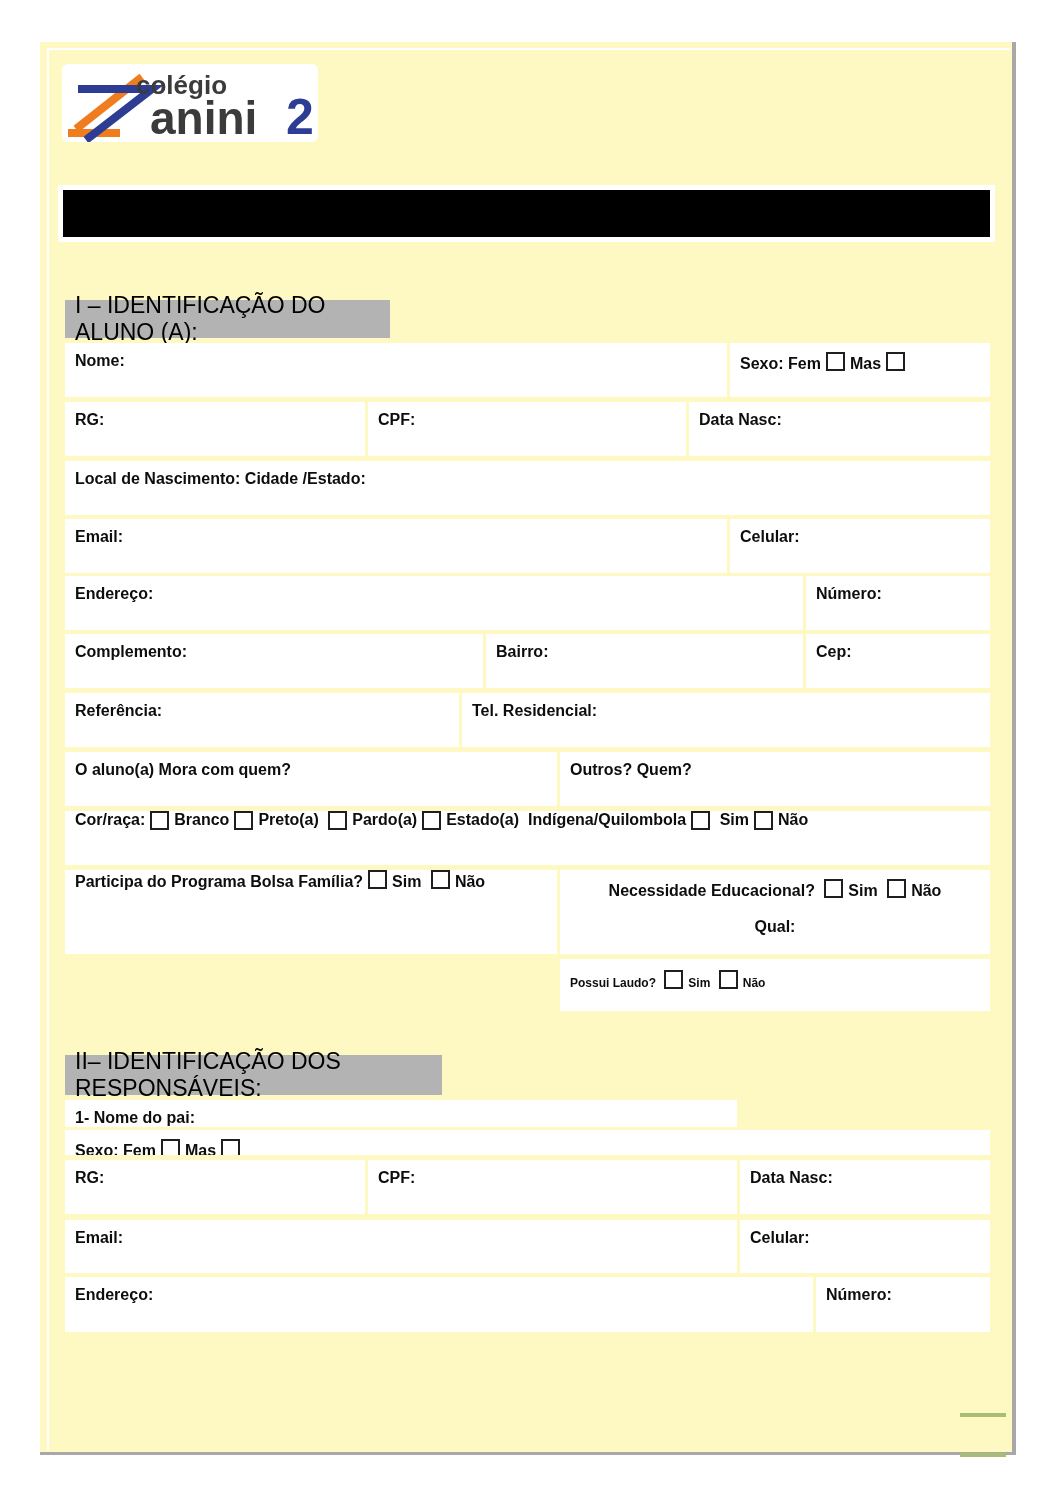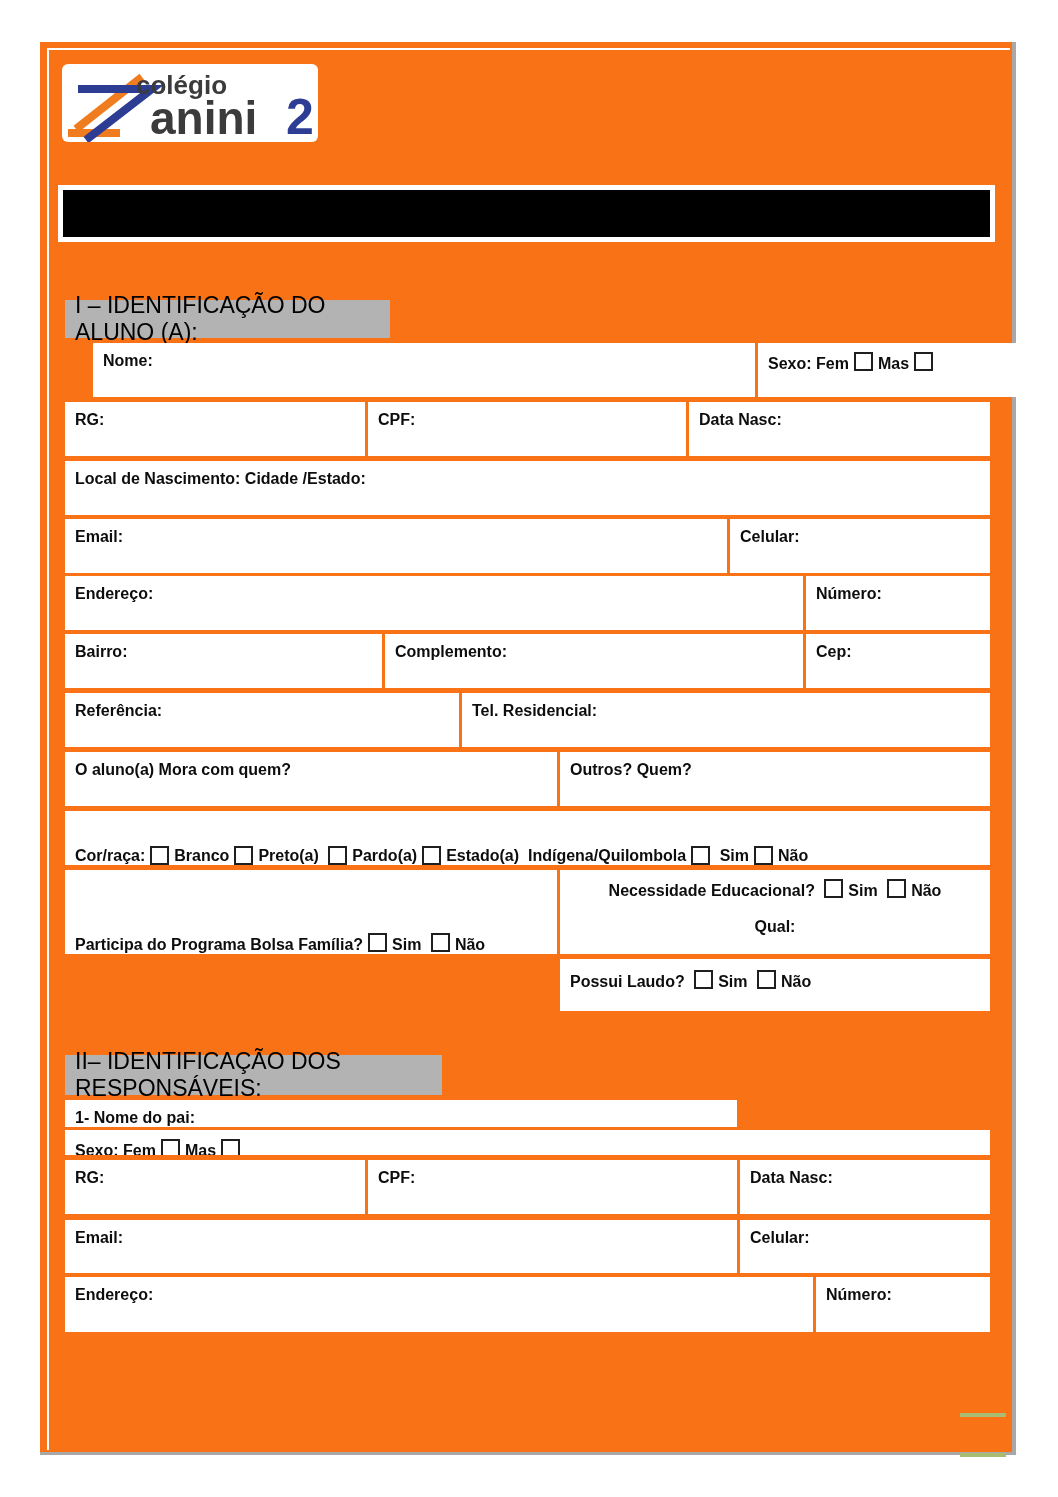--- a/index.html
+++ b/index.html
@@ -1,18 +1,18 @@
 <!DOCTYPE html>
 <html><head>
 <meta charset="utf-8">
 <style>
   html,body { margin:0; padding:0; background:#ffffff; }
   .canvas { position:relative; width:1058px; height:1497px; background:#fff;
             font-family:"Liberation Sans", sans-serif; overflow:hidden; }
-  .page { position:absolute; left:40px; top:42px; width:972px; height:1410px; background:#f97316; }
+  .page { position:absolute; left:40px; top:42px; width:972px; height:1410px; background:#fef9c3; }
   .inner-line { position:absolute; top:6px; left:7px; right:2px; bottom:2px;
                 border-top:2px solid #fff; border-left:2px solid #fff; pointer-events:none; }
   .edge-right { position:absolute; left:972px; top:0; width:4px; height:1413px; background:#a8a8a8; }
   .edge-bottom { position:absolute; left:0; top:1410px; width:976px; height:3px; background:#a8a8a8; }
 
   .logo { position:absolute; left:22px; top:22px; width:256px; height:78px;
           background:#fff; border-radius:6px; }
 
   .banner { position:absolute; left:18px; top:143px; width:937px; height:57px;
             background:#000; border:5px solid #fff; box-sizing:border-box; }
@@ -21,37 +21,37 @@
                 font-weight:400; font-size:23px; display:flex; align-items:center;
                 padding:0 10px; box-sizing:border-box; }
   #sec1-header { top:258px; width:325px; height:38px; }
   #sec2-header { top:1013px; width:377px; height:40px; }
 
   .row { position:absolute; left:25px; width:925px; display:flex; gap:3px; }
   .cell { background:#fff; box-sizing:border-box; padding:9px 10px 0 10px;
           font-weight:700; font-size:16px; color:#0d0d0d; flex:0 0 auto;
           white-space:nowrap; overflow:hidden; }
   .cell.grow { flex:1 1 auto; }
-  .cell.vcenter { display:flex; align-items:flex-end; padding-top:0; }
+  .cell.vcenter { display:flex; align-items:flex-start; padding-top:0; }
 
   .cb { display:inline-block; width:15px; height:15px; border:2px solid #1f1f1f;
         background:#fff; vertical-align:-2px; margin:0 5px; }
 
   .two-line { display:flex; flex-direction:column; justify-content:flex-start;align-items:center; }
   .two-line .line2 { margin-top:18px; }
 
   .laudo-cell { position:absolute; left:520px; top:917px; width:430px; height:52px;
                 background:#fff; box-sizing:border-box; padding:11px 10px 0 10px;
-                font-weight:700; font-size:16px; color:#0d0d0d; white-space:nowrap; }
+                font-weight:700; font-size:12px; color:#0d0d0d; white-space:nowrap; }
 
   .green-mark { position:absolute; background:#a9bd72; width:46px; height:4px; }
   #green1 { left:920px; top:1371px; }
   #green2 { left:920px; top:1411px; z-index:2; }
 
-  .r1  { top:301px;  height:54px;margin-left:28px; }
+  .r1  { top:301px;  height:54px; }
   .r2  { top:360px;  height:54px; }
   .r3  { top:419px;  height:54px; }
   .r4  { top:477px;  height:54px; }
   .r5  { top:534px;  height:54px; }
   .r6  { top:592px;  height:54px; }
   .r7  { top:651px;  height:54px; }
   .r8  { top:710px;  height:54px; }
   .r9  { top:769px;  height:54px; }
   .r10 { top:828px;  height:84px; }
   .r12 { top:1058px; height:55px;flex-direction:column; }
@@ -124,25 +124,25 @@
     <div class="row r5">
       <div class="cell" style="width:738px">
         <span>Endereço:</span>
       </div>
       <div class="cell grow">
         <span>Número:</span>
       </div>
     </div>
 
     <div class="row r6">
+      <div class="cell" style="width:418px">
+        <span>Complemento:</span>
+      </div>
       <div class="cell" style="width:317px">
         <span>Bairro:</span>
-      </div>
-      <div class="cell" style="width:418px">
-        <span>Complemento:</span>
       </div>
       <div class="cell grow">
         <span>Cep:</span>
       </div>
     </div>
 
     <div class="row r7">
       <div class="cell" style="width:394px">
         <span>Referência:</span>
       </div>

